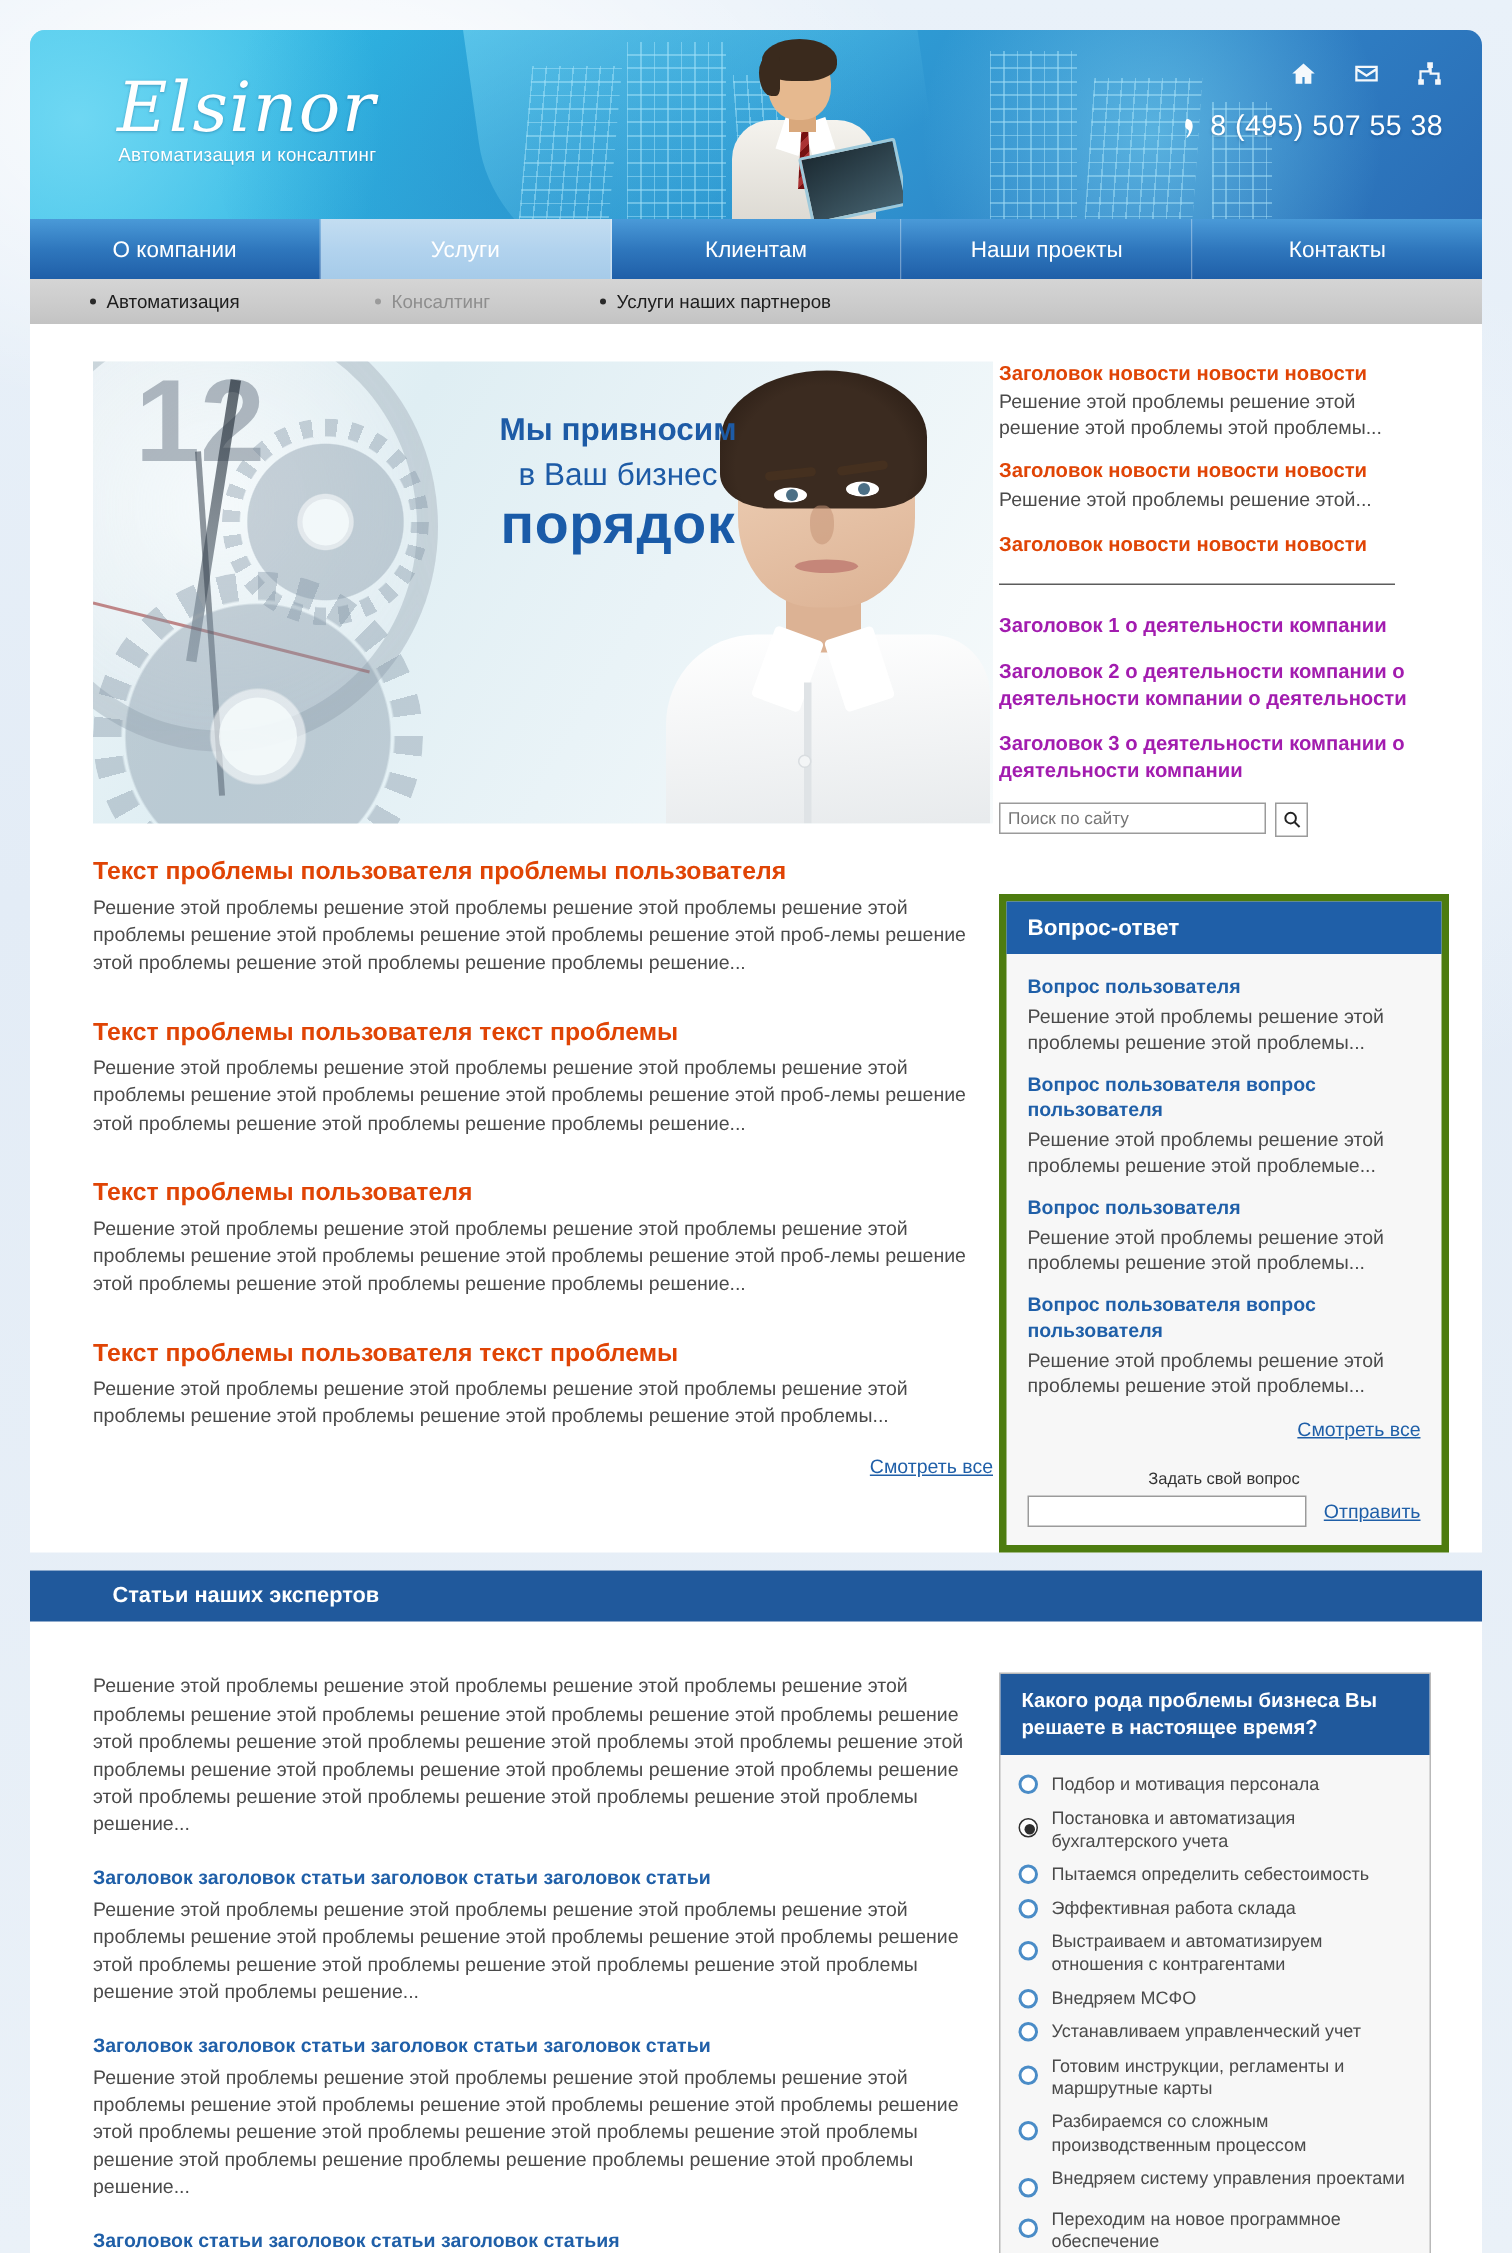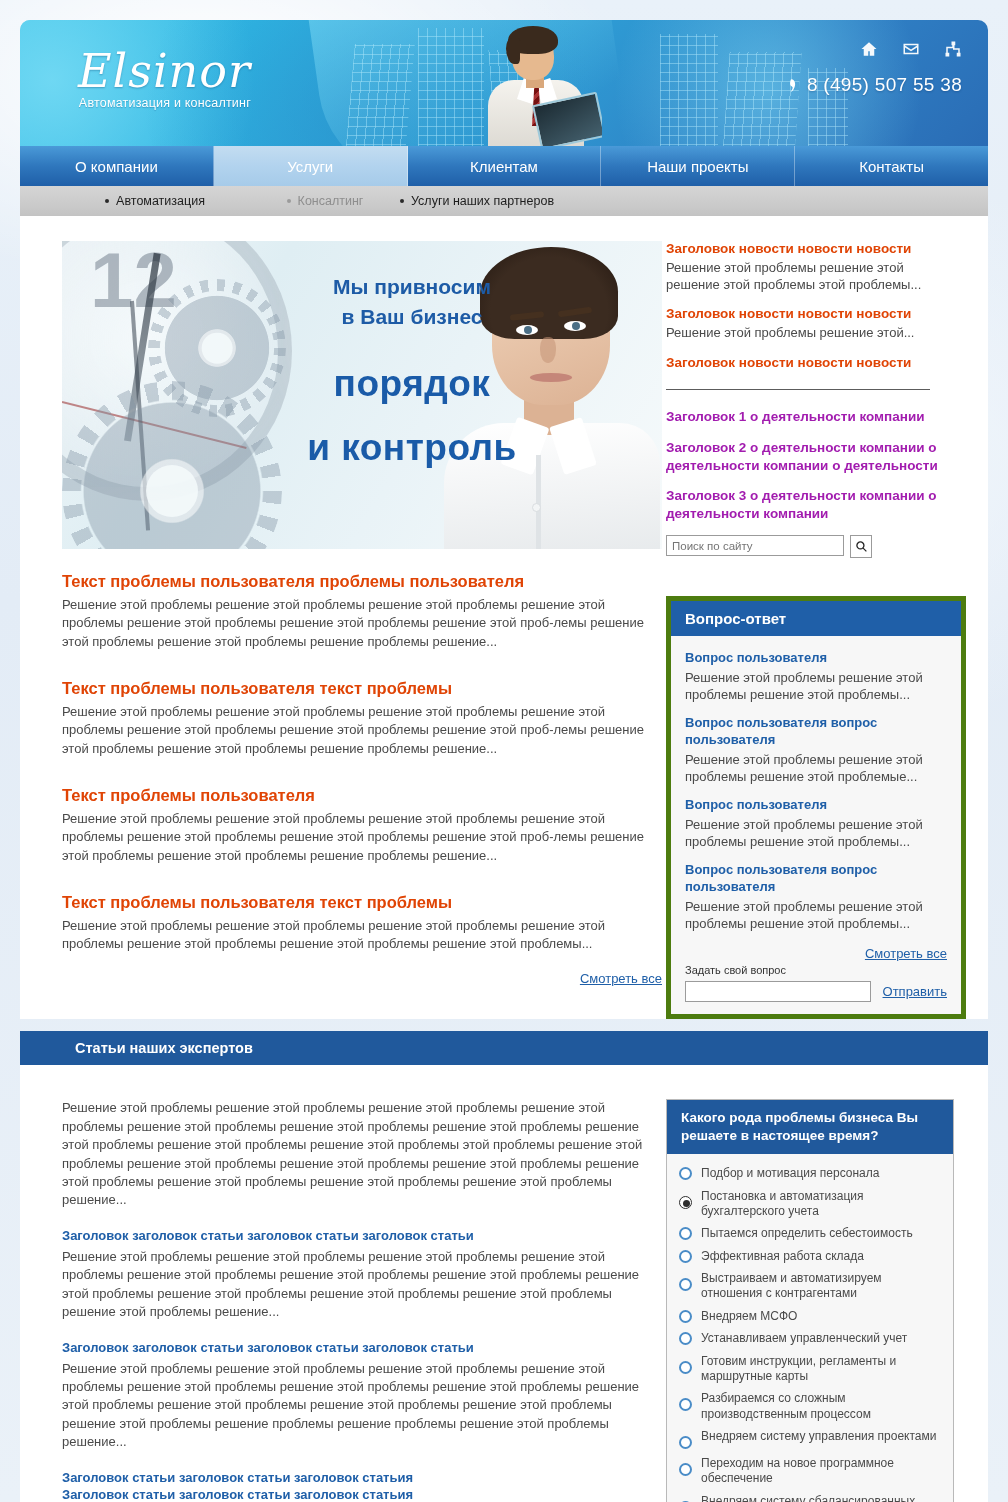--- a/index.html
+++ b/index.html
@@ -140,21 +140,21 @@
   }
   .subnav {
     height:30px;
     background: linear-gradient(180deg,#d5d5d5 0%,#cbcbcb 60%,#c3c3c3 100%);
     display:flex; align-items:center;
     padding-left: 40px;
     font-size:12.5px;
   }
   .subnav-item {
     display:flex; align-items:center; gap:7px;
-    color:#1d1d1d; cursor:pointer; margin-right:0;justify-content:center;
+    color:#1d1d1d; cursor:pointer; margin-right:0;
   }
   .subnav-item .dot { width:4px; height:4px; border-radius:50%; background:#2a2a2a; display:inline-block;}
   .subnav-item.muted { color:#8e8e8e; }
   .subnav-item.muted .dot { background:#9b9b9b; }
   .sn-1 { width: 190px; }
   .sn-2 { width: 150px; }
 
   
   .panel {
     background:#ffffff;
@@ -202,21 +202,21 @@
   }
   .gear::after {
     content:""; position:absolute; left:50%; top:50%; width:26%; height:26%;
     transform:translate(-50%,-50%); border-radius:50%;
     background: rgba(245,250,252,.85);
   }
   .gear.g1 { left:96px; top:48px; width:118px; height:118px; }
   .gear.g2 { left:10px; top:150px; width:200px; height:200px; }
   .hero-text { position:absolute; left:200px; top:34px; width:300px; text-align:center; }
   .hero-l1 { font-size:21px; font-weight:bold; color:#1d5ba6; margin-bottom:6px;}
-  .hero-l2 { font-size:21px; font-weight:bold; color:#1d5ba6; margin-bottom:34px;}
+  .hero-l2 { font-size:21px; font-weight:normal; color:#1d5ba6; }
   .hero-l3 { font-size:37px; font-weight:bold; color:#1a5ba8; letter-spacing:.5px; margin-bottom:22px;}
   .hero-l4 { font-size:37px; font-weight:bold; color:#1a5ba8; letter-spacing:.5px;}
   .hero-man { position:absolute; right:0; top:0; width:230px; height:308px; overflow:hidden; }
   .m-hair { position:absolute; left:48px; top:6px; width:138px; height:92px;
     background: radial-gradient(ellipse at 50% 70%, #3b2b20 60%, #22160f 100%);
     border-radius: 62% 58% 30% 30%; }
   .m-face { position:absolute; left:60px; top:28px; width:118px; height:136px;
     background: linear-gradient(160deg,#f1d4bb,#dcb294); border-radius: 46% 46% 44% 44%; }
   .m-brow { position:absolute; left:78px; top:72px; width:34px; height:6px; background:#45301f; border-radius:3px; transform:rotate(-6deg);}
   .m-brow2{ position:absolute; left:126px; top:68px; width:34px; height:6px; background:#45301f; border-radius:3px; transform:rotate(-8deg);}
@@ -279,21 +279,21 @@
   }
   .qa-head {
     background:#1f5fa8; color:#fff; font-size:15px; font-weight:bold;
     padding:9px 0 9px 14px;
   }
   .qa-body { padding:14px 14px 12px 14px; }
   .qa-q { color:#1f5fa8; font-size:13px; font-weight:bold; line-height:1.28; margin:0 0 2px 0; cursor:pointer;}
   .qa-a { color:#4a4a4a; font-size:13px; line-height:1.33; margin:0 0 12px 0;}
   .qa-seeall { text-align:right; margin-top:4px; }
   .qa-seeall a { color:#1f5fa8; font-size:13px; text-decoration:underline; cursor:pointer;}
-  .qa-ask-label { font-size:11px; color:#333; margin-top:2px; }
+  .qa-ask-label { font-size:11px; color:#333; margin-top:18px;text-align:center; }
   .qa-ask-row { display:flex; align-items:center; gap:12px; margin-top:5px; }
   .qa-ask-input { width:190px; height:21px; border:1px solid #9b9b9b; background:#fff; }
   .qa-send { color:#1f5fa8; font-size:13px; text-decoration:underline; cursor:pointer;}
 
   
   .gap { height: 12px; }
   .articles { background:#ffffff; }
   .art-head {
     background:#20599c; color:#ffffff; font-size:14.5px; font-weight:bold;
     height:34px; display:flex; align-items:center; padding-left:55px;
@@ -436,21 +436,20 @@
                 <i></i>
               </div>
             <div class="m-nose"></div>
             <div class="m-mouth"></div>
           </div>
 
           <div class="hero-text">
             <div class="hero-l1">Мы привносим</div>
             <div class="hero-l2">в Ваш бизнес</div>
             <div class="hero-l3">порядок</div>
-            <div class="hero-l4">и контроль</div>
           </div>
         </div>
 
         <div class="prob">
           <div class="prob-item">
             <div class="prob-h">Текст проблемы пользователя проблемы пользователя</div>
             <p class="prob-p">Решение этой проблемы решение этой проблемы решение этой проблемы решение этой проблемы решение этой проблемы решение этой проблемы решение этой проб-лемы решение этой проблемы решение этой проблемы решение проблемы решение...</p>
           </div>
           <div class="prob-item">
             <div class="prob-h">Текст проблемы пользователя текст проблемы</div>

